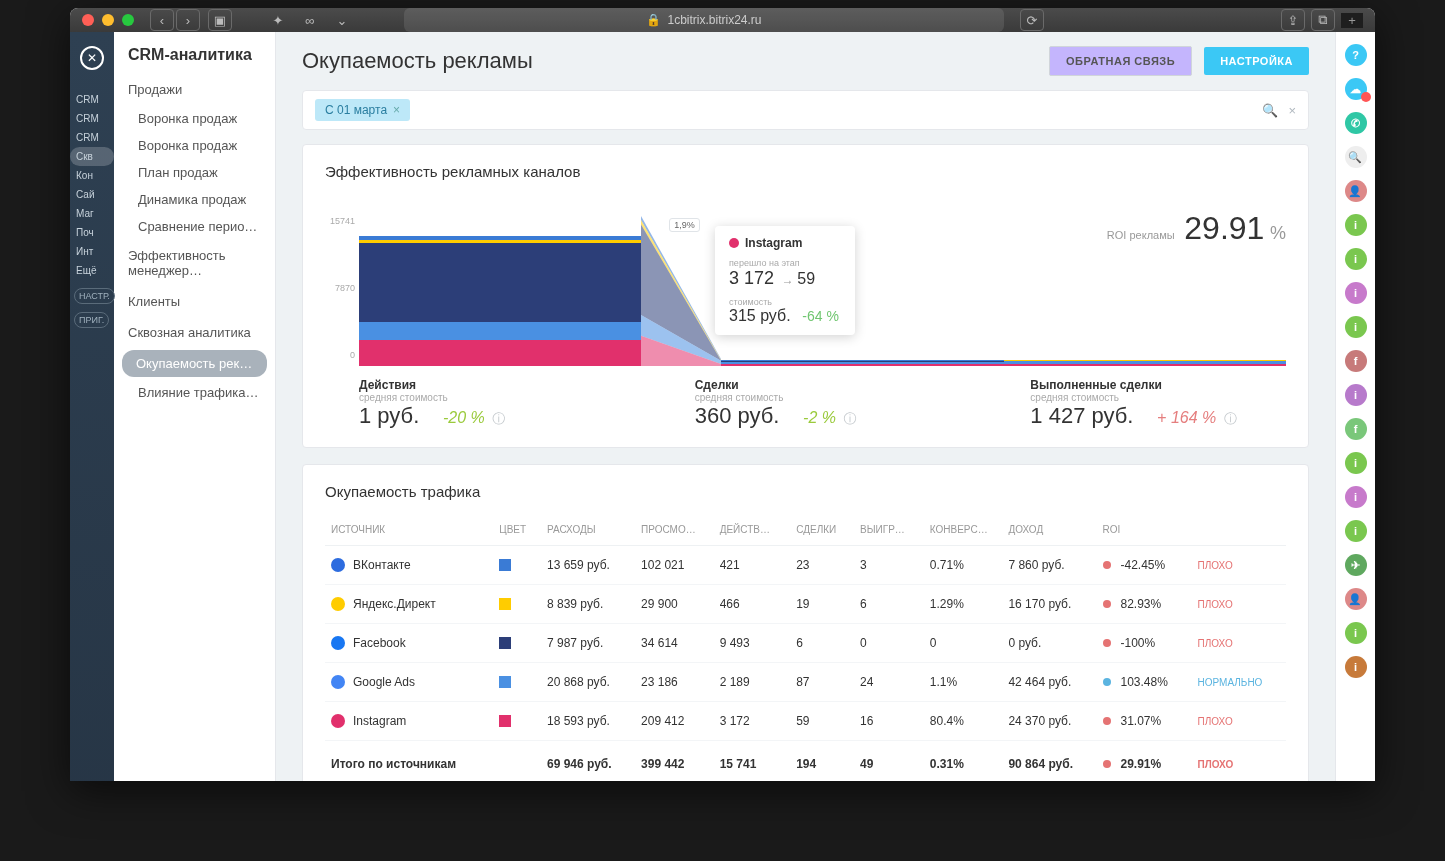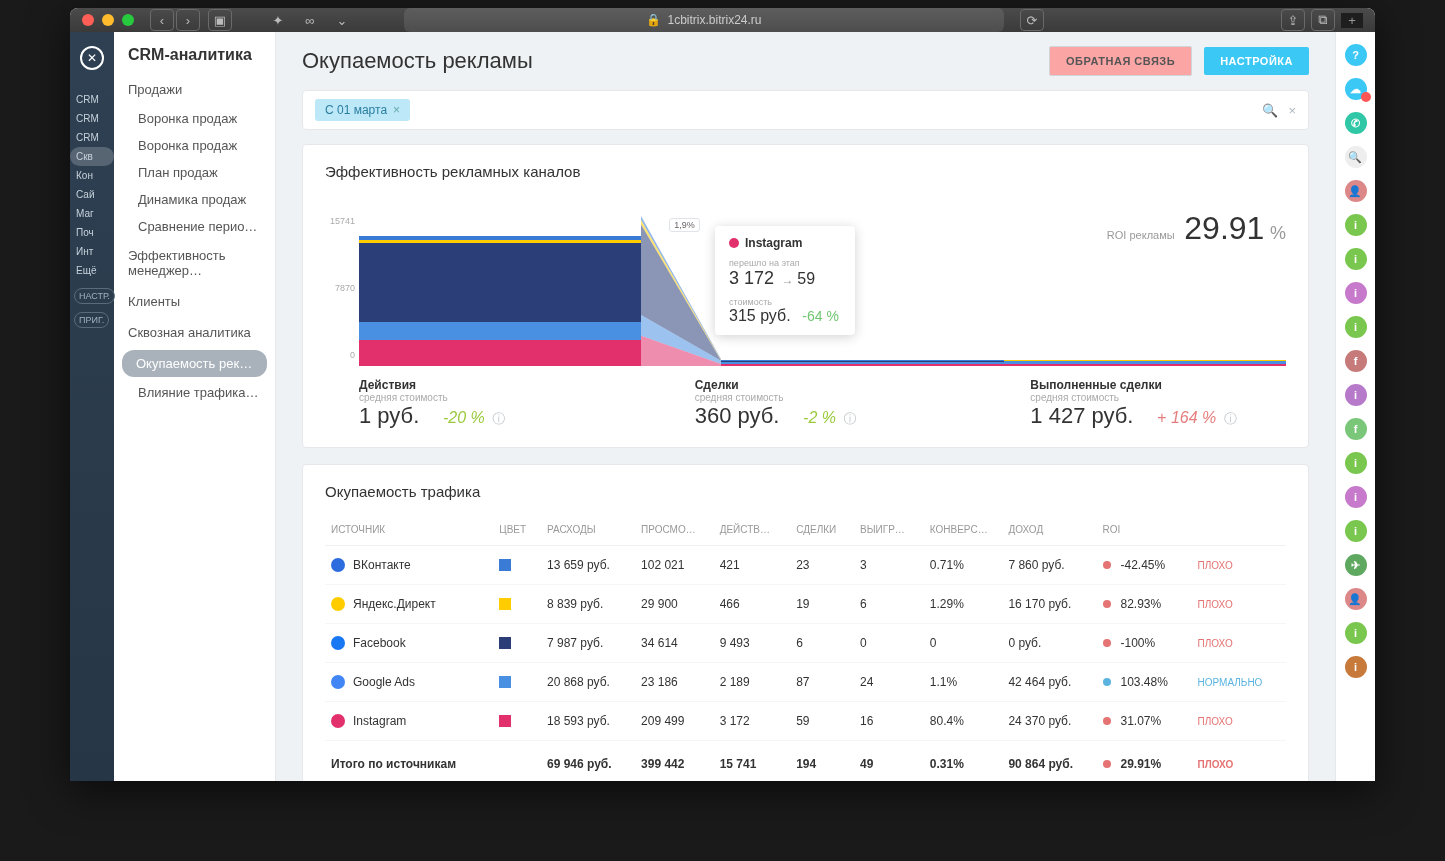--- a/index.html
+++ b/index.html
@@ -29,21 +29,21 @@
 .sidebar { width: 162px; background: #fff; border-right: 1px solid #e5e7eb; padding: 14px 0; }
 .sb-title { font-size: 16px; font-weight: 600; padding: 0 14px 10px; color: #333; }
 .sb-group { font-size: 13px; color: #555; padding: 8px 14px; cursor: pointer; }
 .sb-sub { font-size: 13px; color: #555; padding: 6px 14px 6px 24px; cursor: pointer; white-space: nowrap; overflow: hidden; text-overflow: ellipsis; }
 .sb-sub.active { background: #a9b2bb; color: #fff; border-radius: 12px; margin: 2px 8px; padding-left: 14px; }
 
 .main { flex: 1; background: #eef2f4; overflow: auto; padding: 0 0 40px 0; }
 .topbar { display: flex; align-items: center; padding: 14px 26px; gap: 12px; }
 .page-title { font-size: 22px; font-weight: 300; color: #333; }
 .btn { padding: 8px 16px; border-radius: 2px; font-size: 11px; font-weight: 600; letter-spacing: .5px; cursor: pointer; }
-.btn-outline { border: 1px solid #d0d5da; color: #555; background: #fca5a5; }
+.btn-outline { border: 1px solid #d0d5da; color: #555; background: #c4b5fd; }
 .btn-blue { background: #3bc8f5; color: #fff; }
 .spacer { flex: 1; }
 .filter-row { margin: 0 26px 14px; background: #fff; border-radius: 4px; padding: 8px 12px; display: flex; align-items: center; gap: 8px; border: 1px solid #e5e7eb; }
 .chip { background: #bde8f8; color: #2a7ea0; padding: 4px 10px; border-radius: 3px; font-size: 12px; display: flex; align-items: center; gap: 6px; }
 .chip-x { color: #6aa; cursor: pointer; }
 .f-icons { margin-left: auto; display: flex; gap: 10px; color: #b0b8bf; }
 .card { background: #fff; margin: 0 26px 16px; border-radius: 4px; border: 1px solid #e5e7eb; padding: 18px 22px; position: relative; }
 .card-title { font-size: 15px; color: #333; margin-bottom: 14px; }
 
 .funnel-wrap { position: relative; }
@@ -411,21 +411,21 @@
                   <td>
                     <div class="src-cell">
                       <div class="src-ic" style="background:#e1306c"></div>
                       <span>Instagram</span>
                     </div>
                   </td>
   <td>
                     <div class="clr-sq" style="background:#e1306c"></div>
                   </td>
   <td>18 593 руб.</td>
-  <td>209 499</td>
+  <td>209 412</td>
   <td>3 172</td>
   <td>59</td>
   <td>16</td>
   <td>80.4%</td>
   <td>24 370 руб.</td>
   <td>
                     <div class="roi-cell">
                       <div class="roi-dot" style="background:#e57373"></div>
                       <span class="roi-txt">31.07%</span>
                     </div>

